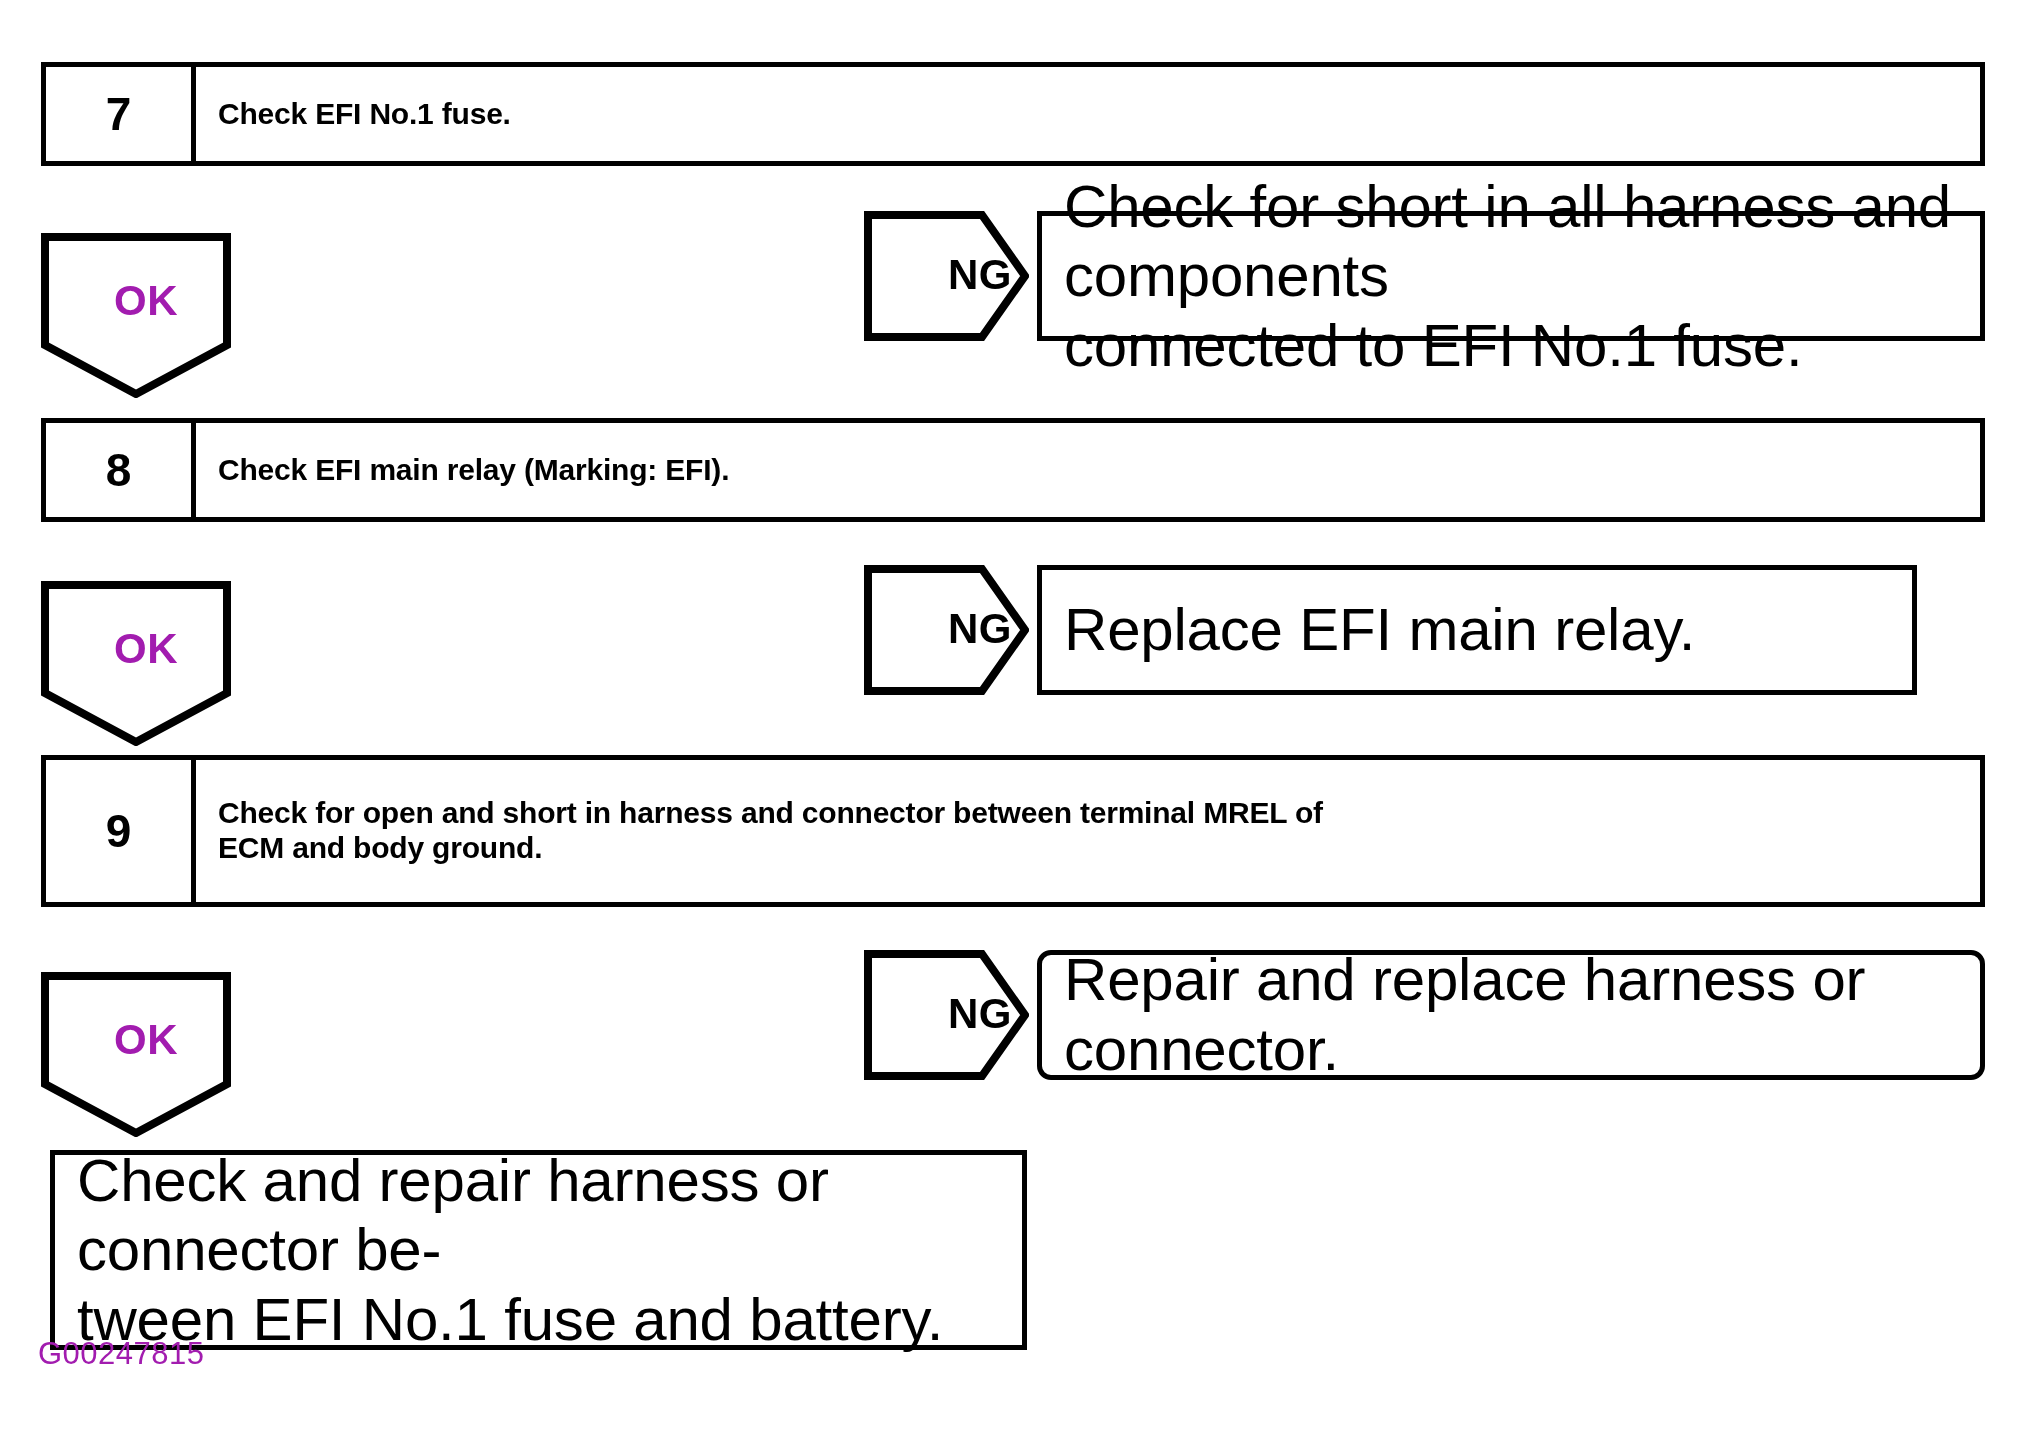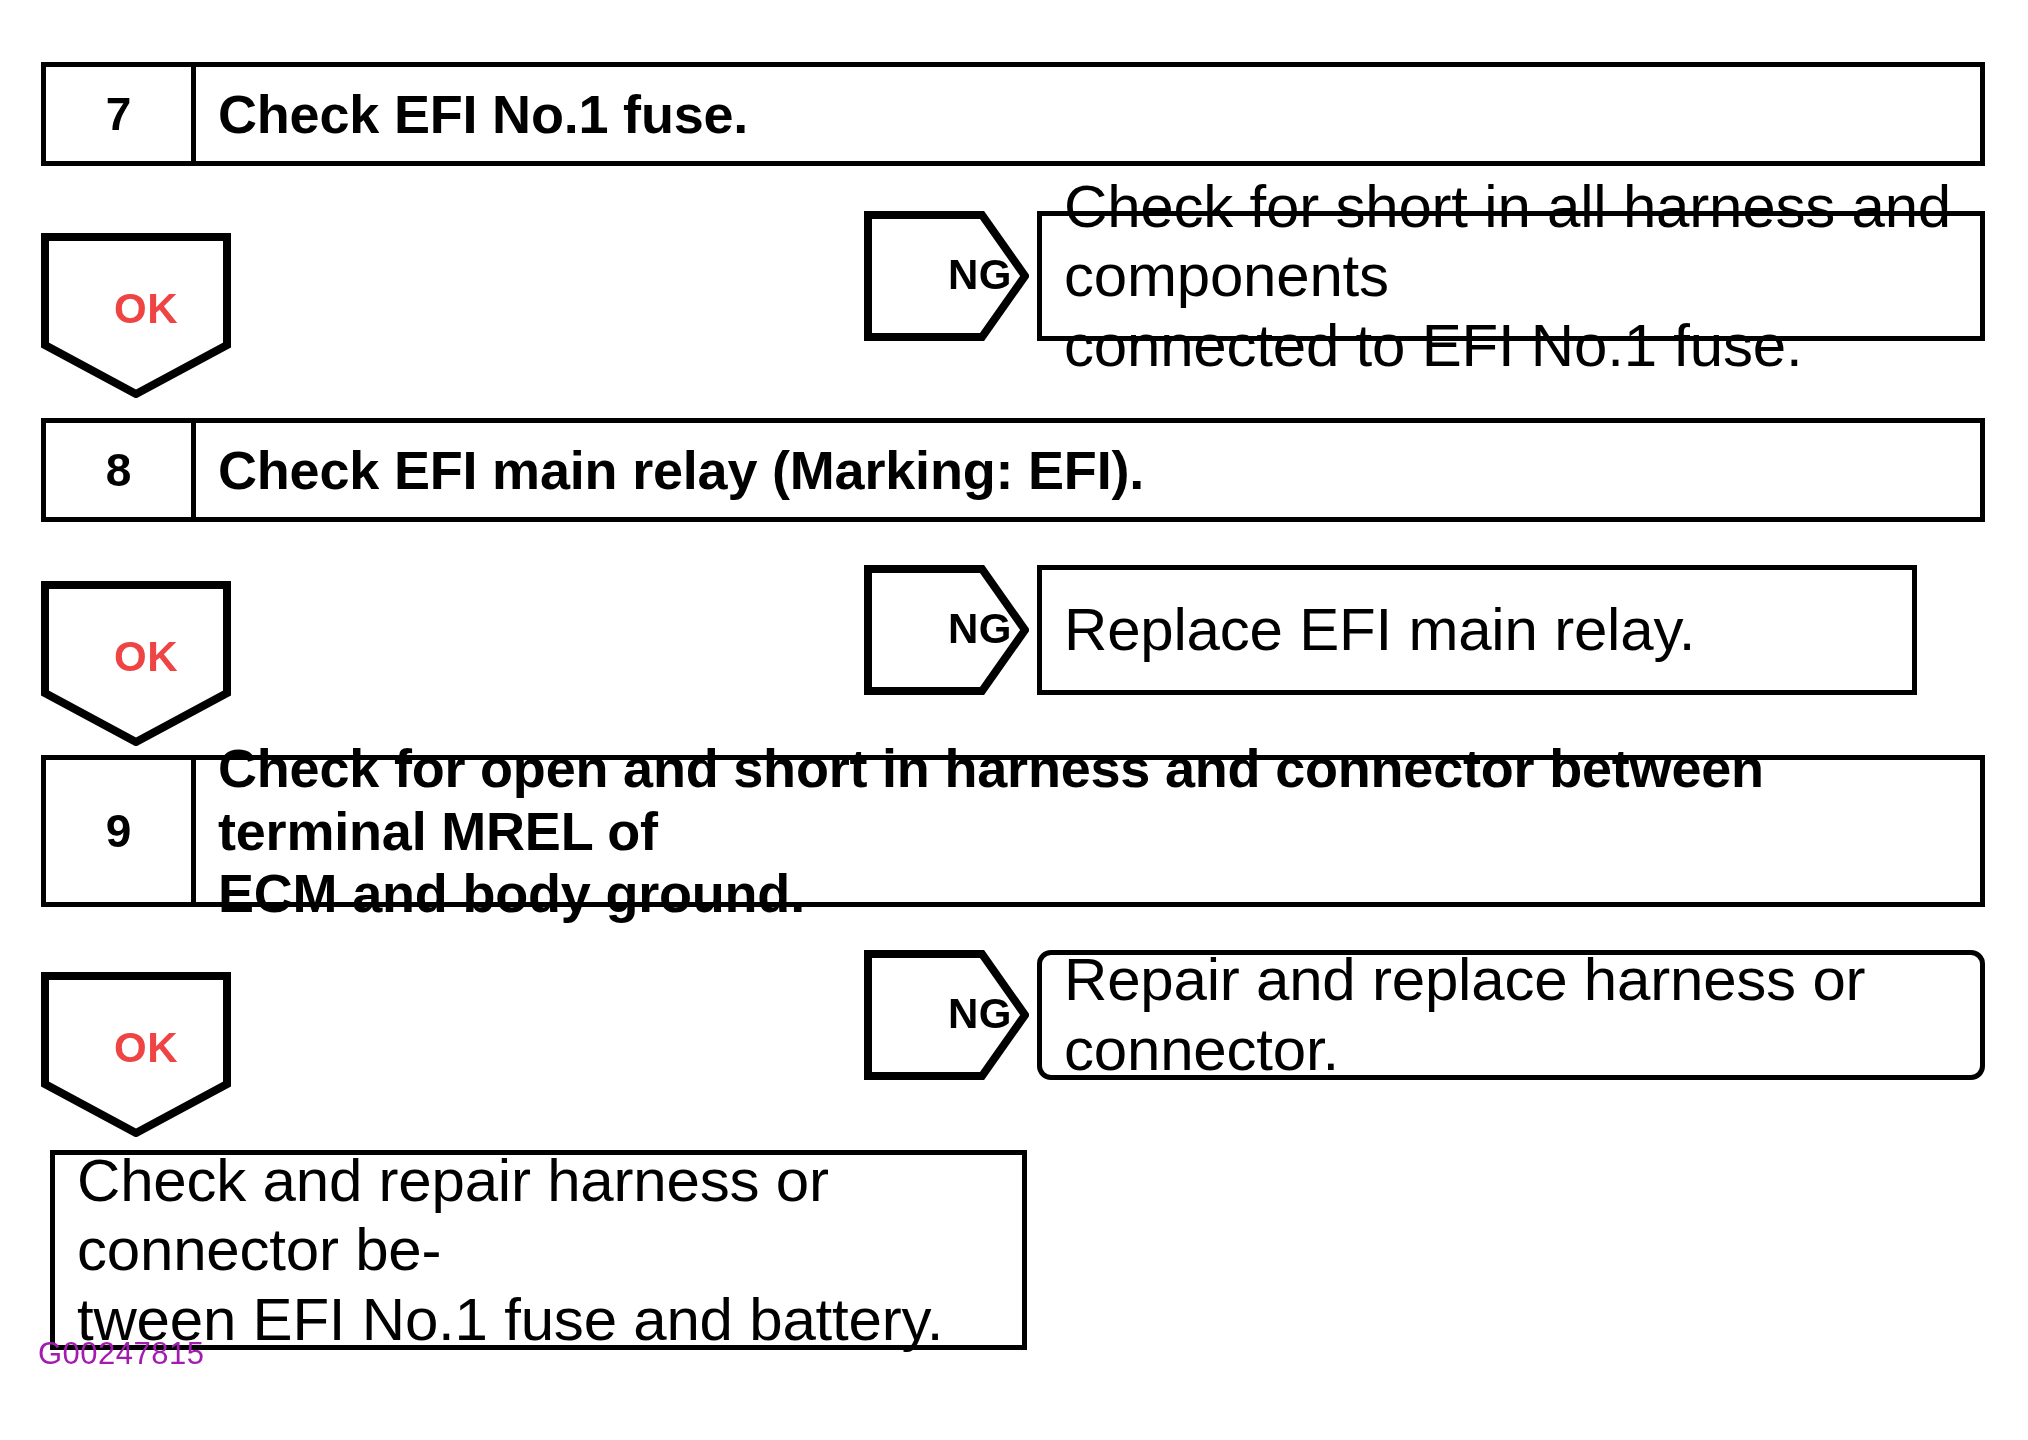--- a/index.html
+++ b/index.html
@@ -39,21 +39,21 @@
     font-size: 46px;
     font-weight: bold;
     color: #000000;
     letter-spacing: 0px;
   }
   .step-text {
     flex: 1 1 auto;
     display: flex;
     align-items: center;
     padding: 0 18px 0 22px;
-    font-size: 54px;
+    font-size: 30px;
     font-weight: bold;
     line-height: 1.16;
     color: #000000;
     letter-spacing: -0.2px;
     white-space: pre-line;
   }
 
   
   .ok-arrow {
     position: absolute;
@@ -61,26 +61,26 @@
     height: 165px;
   }
   .ok-arrow svg {
     display: block;
     width: 100%;
     height: 100%;
   }
   .ok-arrow .ok-label {
     position: absolute;
     left: 0;
-    top: 52px;
+    top: 44px;
     width: 210px;
     text-align: center;
     font-size: 42px;
     font-weight: bold;
-    color: #ef4444;
+    color: #a21caf;
     letter-spacing: 0.5px;
   }
 
   
   .ng-arrow {
     position: absolute;
     width: 165px;
     height: 130px;
   }
   .ng-arrow svg {

